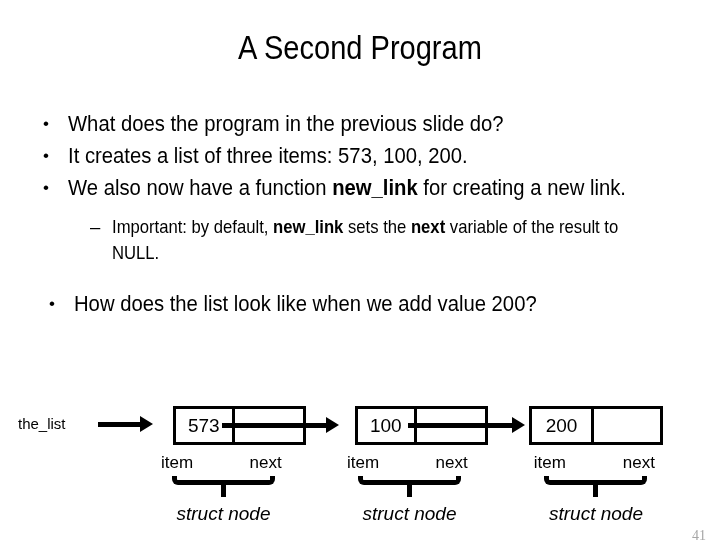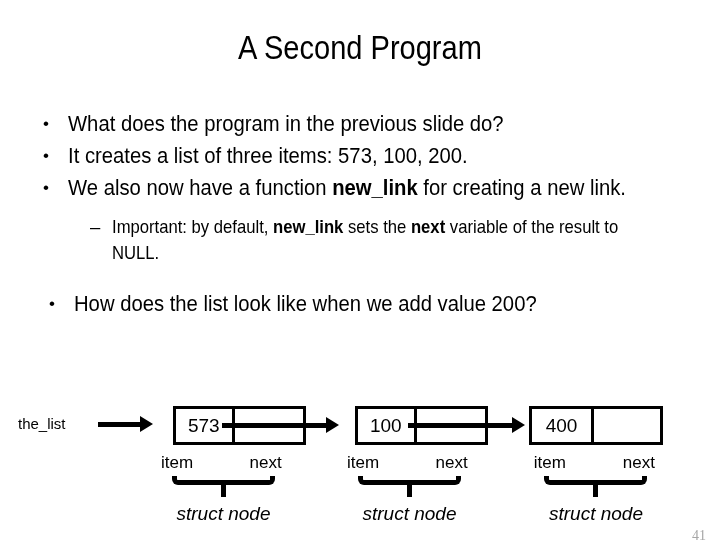--- a/index.html
+++ b/index.html
@@ -260,21 +260,21 @@
     <span style="width:60px;">item</span>
     <span style="width:73px;">next</span>
   </div>
   <div class="brace" style="left:358px; width:103px;">
     <div class="brace-top"></div>
     <div class="brace-stem"></div>
   </div>
   <div class="struct-label" style="left:343px; width:133px;">struct node</div>
 
   <div class="node" style="left:529px; width:134px;">
-    <div class="cell item-cell" style="width:62px;">400</div>
+    <div class="cell item-cell" style="width:62px;">200</div>
   </div>
 
   <div class="node-labels" style="left:529px; width:134px;">
     <span style="width:62px;">item</span>
     <span style="width:72px;">next</span>
   </div>
   <div class="brace" style="left:544px; width:103px;">
     <div class="brace-top"></div>
     <div class="brace-stem"></div>
   </div>

